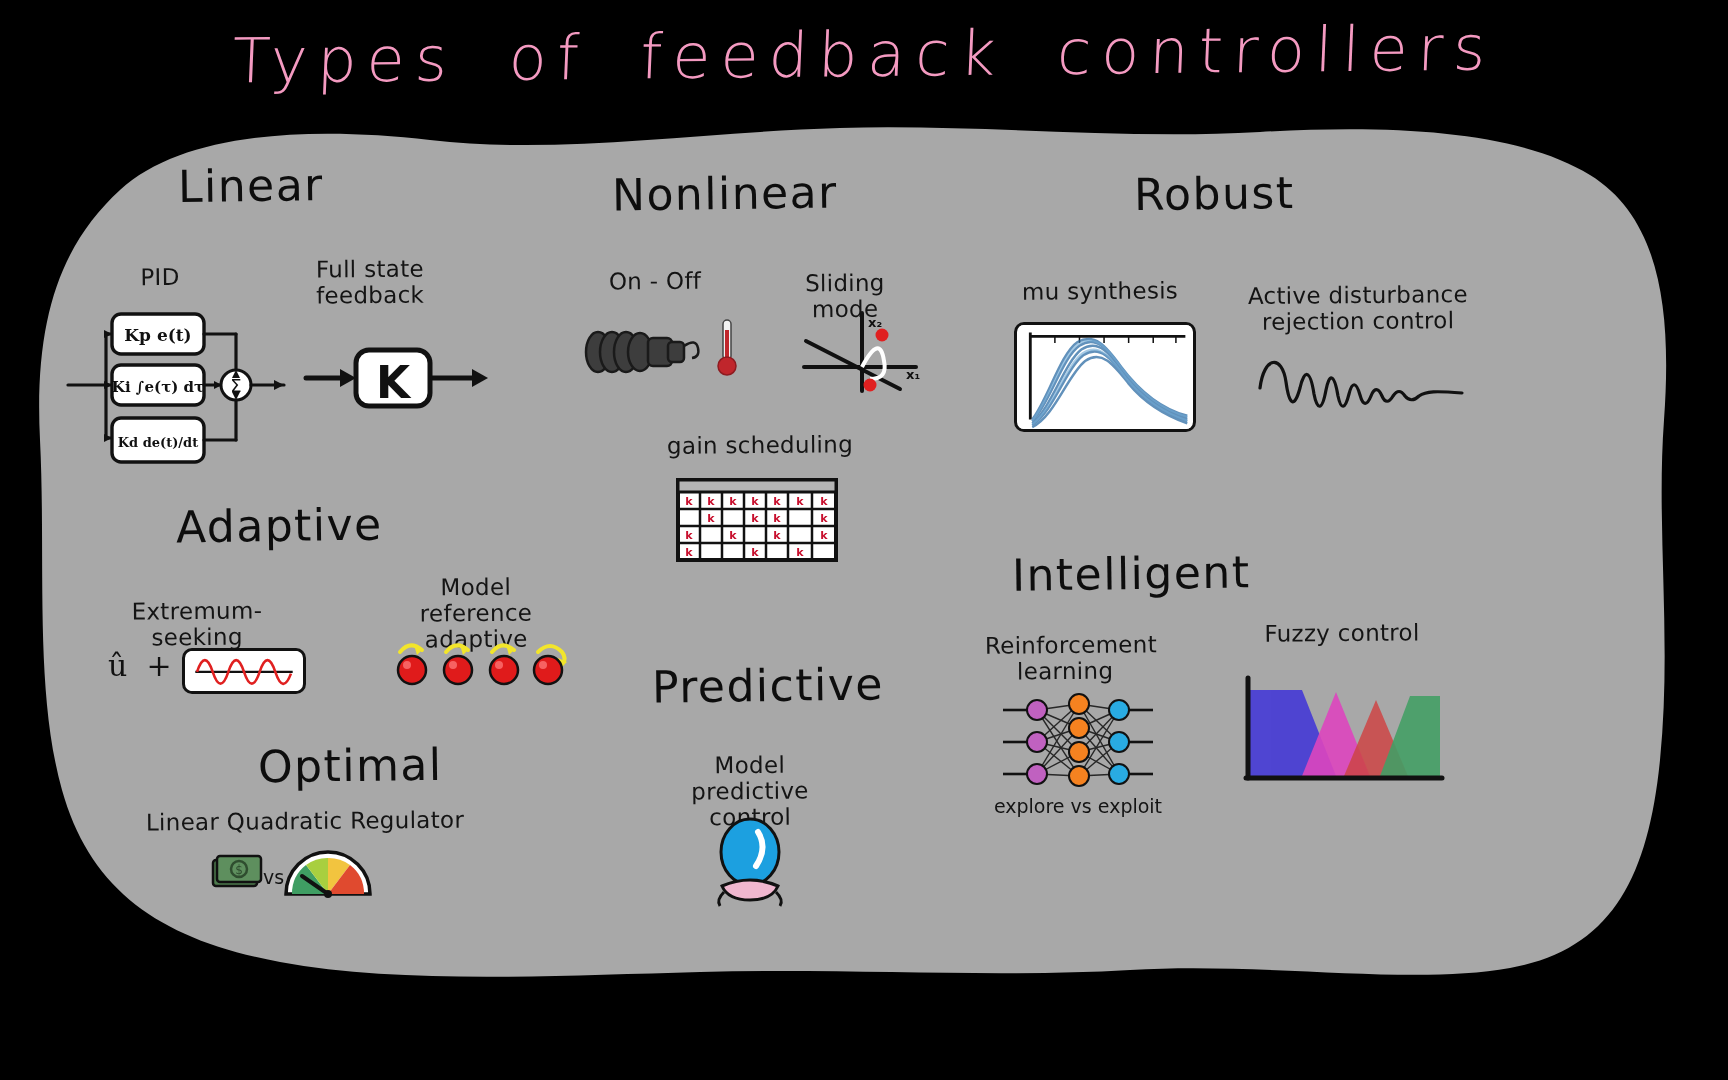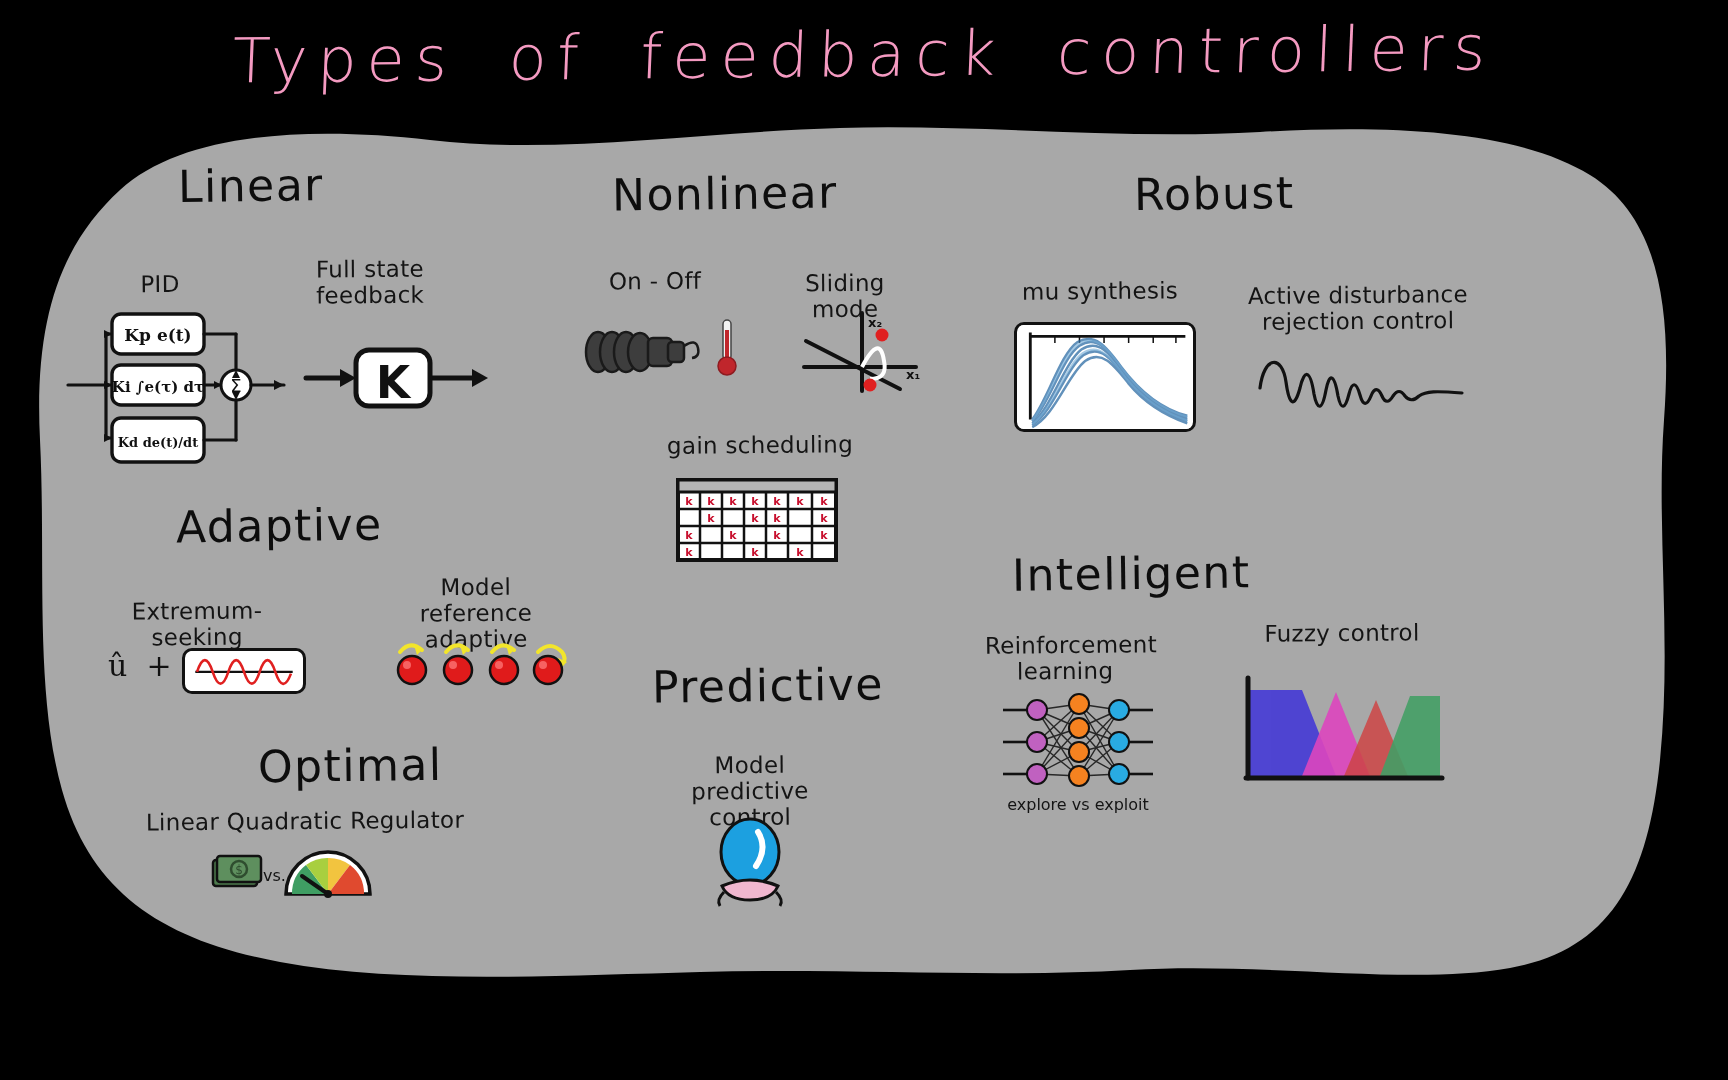--- a/index.html
+++ b/index.html
@@ -48,21 +48,21 @@
     line-height: 1.14;
     text-align: center;
     white-space: pre-line;
     letter-spacing: 0.3px;
     transform: rotate(-0.5deg);
   }
   .small-note {
     position: absolute;
     color: #141414;
     font-family: "DejaVu Sans", sans-serif;
-    font-size: 16px;
+    font-size: 19px;
     text-align: center;
     white-space: nowrap;
   }
   .art { position: absolute; }
   .white-card {
     background: #ffffff;
     border: 3px solid #111;
     border-radius: 10px;
   }
 </style>
@@ -85,21 +85,21 @@
              C550,976 400,984 280,962
              C160,940 90,890 62,790
              C34,690 46,560 40,440
              C34,320 60,245 120,190 Z" fill="#a8a8a8"></path>
   </svg>
 
   <div class="title">Types  of  feedback  controllers</div>
 
   <div class="cat" style="left:178px; top:160px;">Linear</div>
 
-  <div class="sub" style="left:120px; top:271px; width:80px;">PID</div>
+  <div class="sub" style="left:120px; top:264px; width:80px;">PID</div>
 
   <svg class="art" style="left:60px; top:300px;" width="290" height="170" viewBox="0 0 290 170">
     <g stroke="#111" stroke-width="3.2" fill="none" stroke-linecap="round">
       <line x1="8" y1="85" x2="46" y2="85"></line>
       <line x1="46" y1="85" x2="46" y2="34"></line>
       <line x1="46" y1="85" x2="46" y2="138"></line>
       <line x1="46" y1="34" x2="48" y2="34"></line>
       <line x1="46" y1="138" x2="48" y2="138"></line>
       <line x1="46" y1="85" x2="48" y2="85"></line>
 

